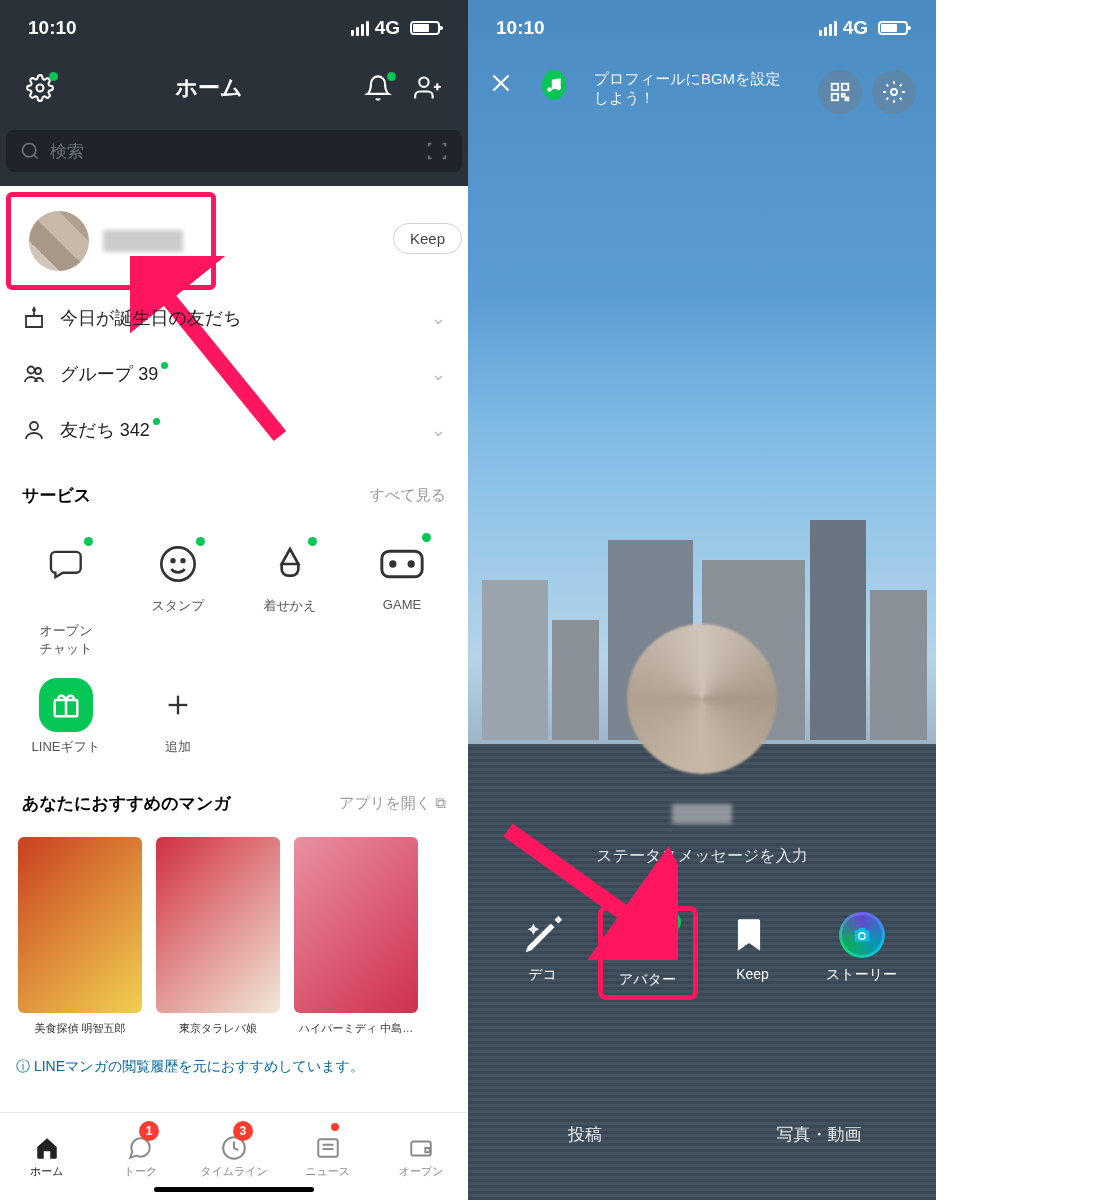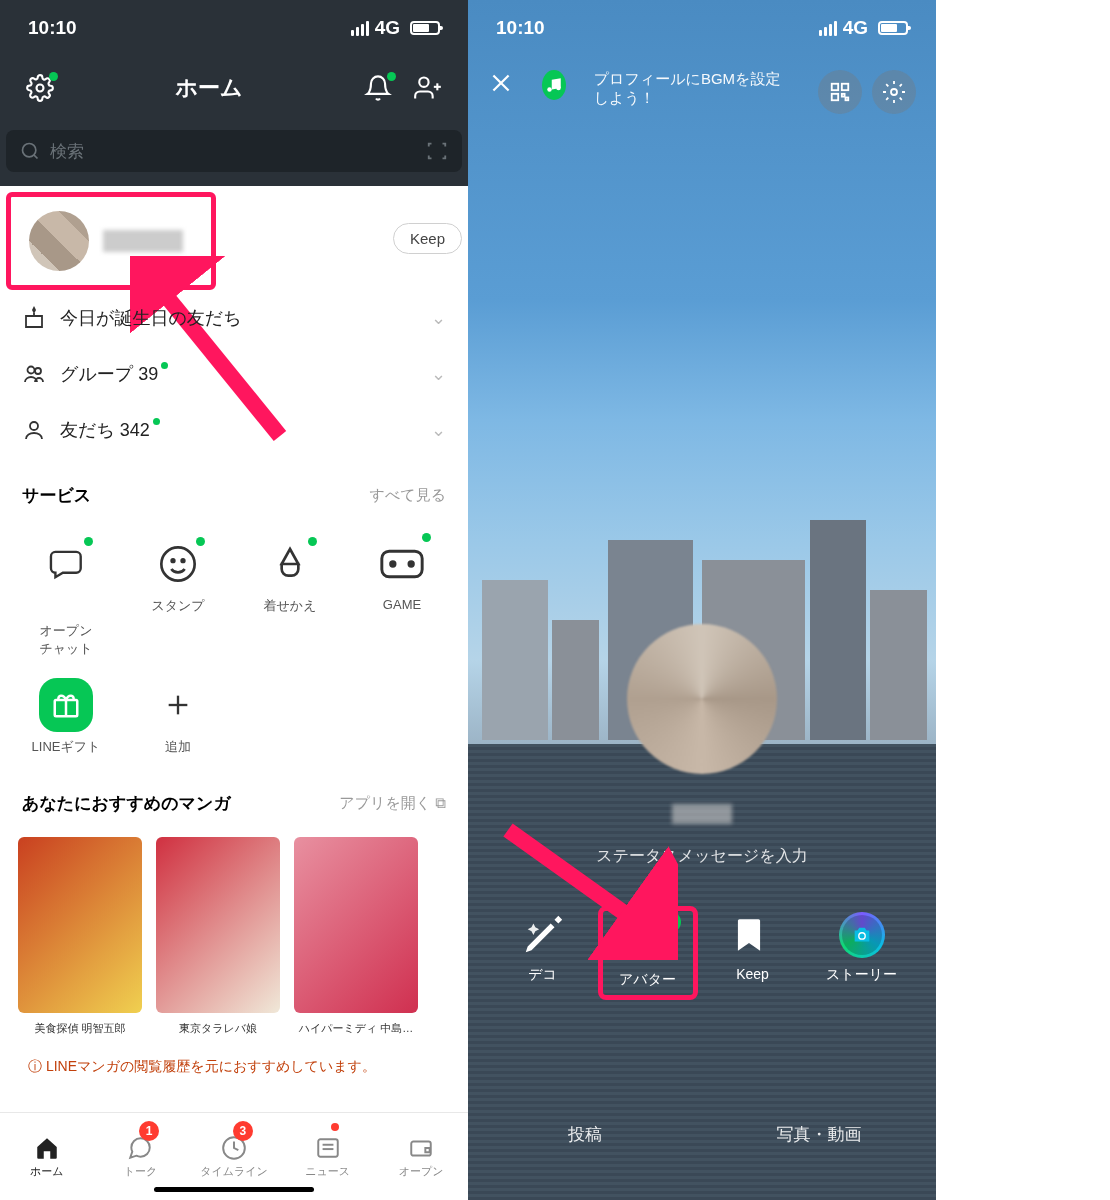--- a/index.html
+++ b/index.html
@@ -52,21 +52,21 @@
 .service-grid{display:grid;grid-template-columns:repeat(4,1fr);padding:6px 10px 0;}
 .service-item{display:flex;flex-direction:column;align-items:center;padding:10px 0;font-size:13px;color:#555;position:relative;}
 .service-icon{width:54px;height:54px;border-radius:18px;display:flex;align-items:center;justify-content:center;margin-bottom:6px;position:relative;}
 .gift-bg{background:#06c755;}
 
 .manga-row{display:flex;gap:14px;padding:8px 18px;overflow:hidden;}
 .manga-item{width:124px;flex-shrink:0;}
 .manga-cover{width:124px;height:176px;border-radius:6px;background:#ccc;margin-bottom:8px;}
 .manga-title{font-size:11px;color:#333;text-align:center;line-height:1.4;}
 
-.note{color:#c2410c;font-size:14px;padding:14px 28px;}
+.note{color:#0369a1;font-size:14px;padding:14px 16px;}
 
 .tabbar{position:absolute;bottom:0;left:0;right:0;height:88px;background:#fff;display:flex;border-top:1px solid #e8e8e8;}
 .tab{flex:1;display:flex;flex-direction:column;align-items:center;justify-content:center;font-size:11px;color:#888;position:relative;gap:3px;}
 .tab.active{color:#222;}
 .badge{position:absolute;top:8px;right:28px;min-width:20px;height:20px;background:#ff3b30;color:#fff;border-radius:10px;font-size:12px;display:flex;align-items:center;justify-content:center;font-weight:600;}
 .red-dot{position:absolute;top:10px;right:35px;width:8px;height:8px;background:#ff3b30;border-radius:50%;}
 .home-ind{position:absolute;bottom:8px;left:50%;transform:translateX(-50%);width:160px;height:5px;background:#000;border-radius:3px;}
 
 
 .prof-header{position:absolute;top:70px;left:0;right:0;display:flex;align-items:flex-start;padding:0 20px;gap:28px;color:#fff;}

